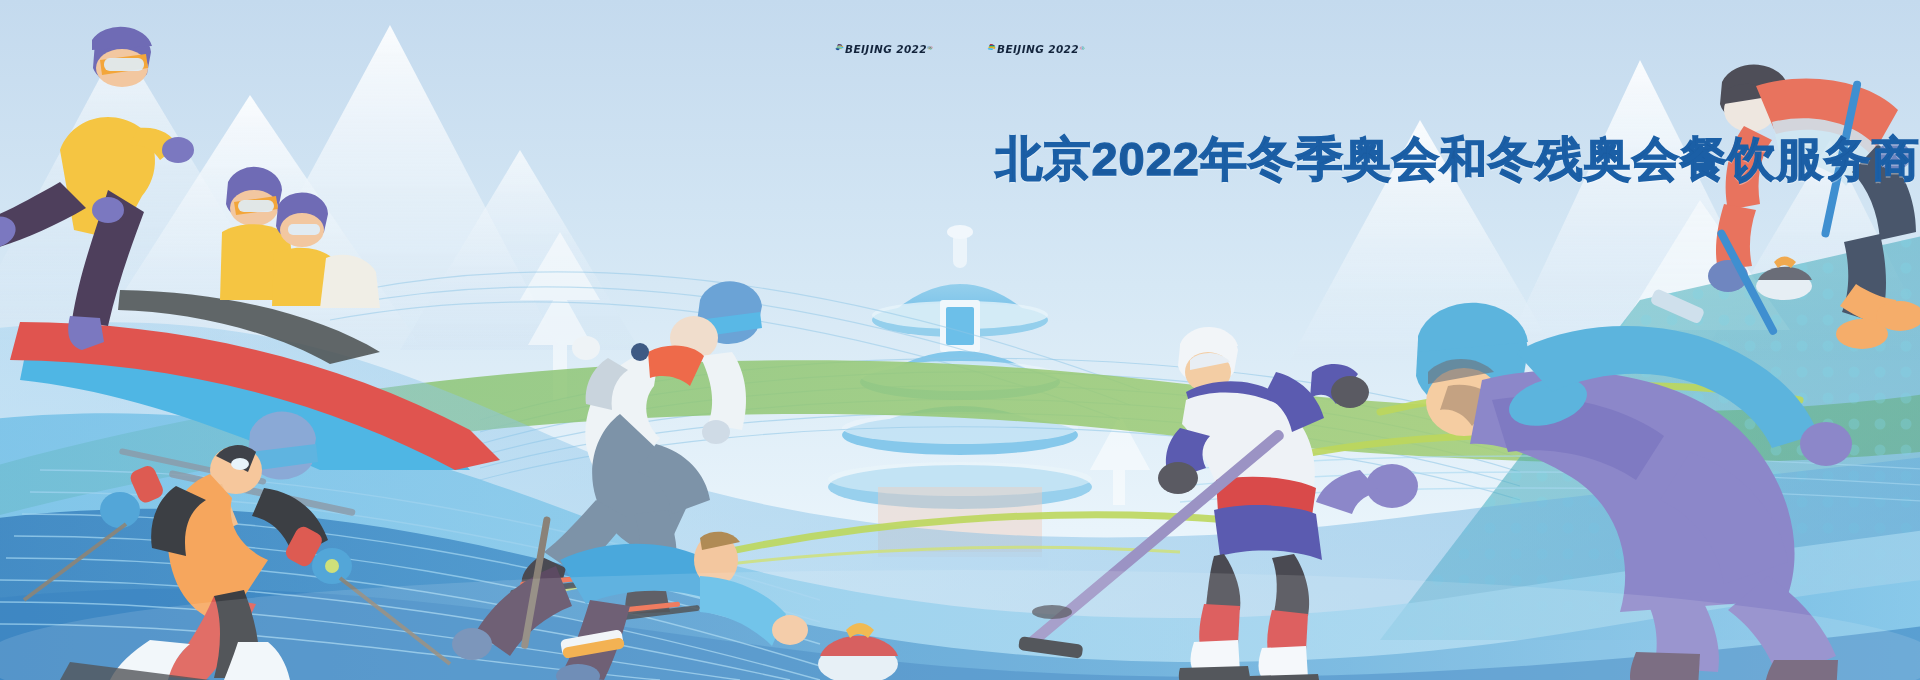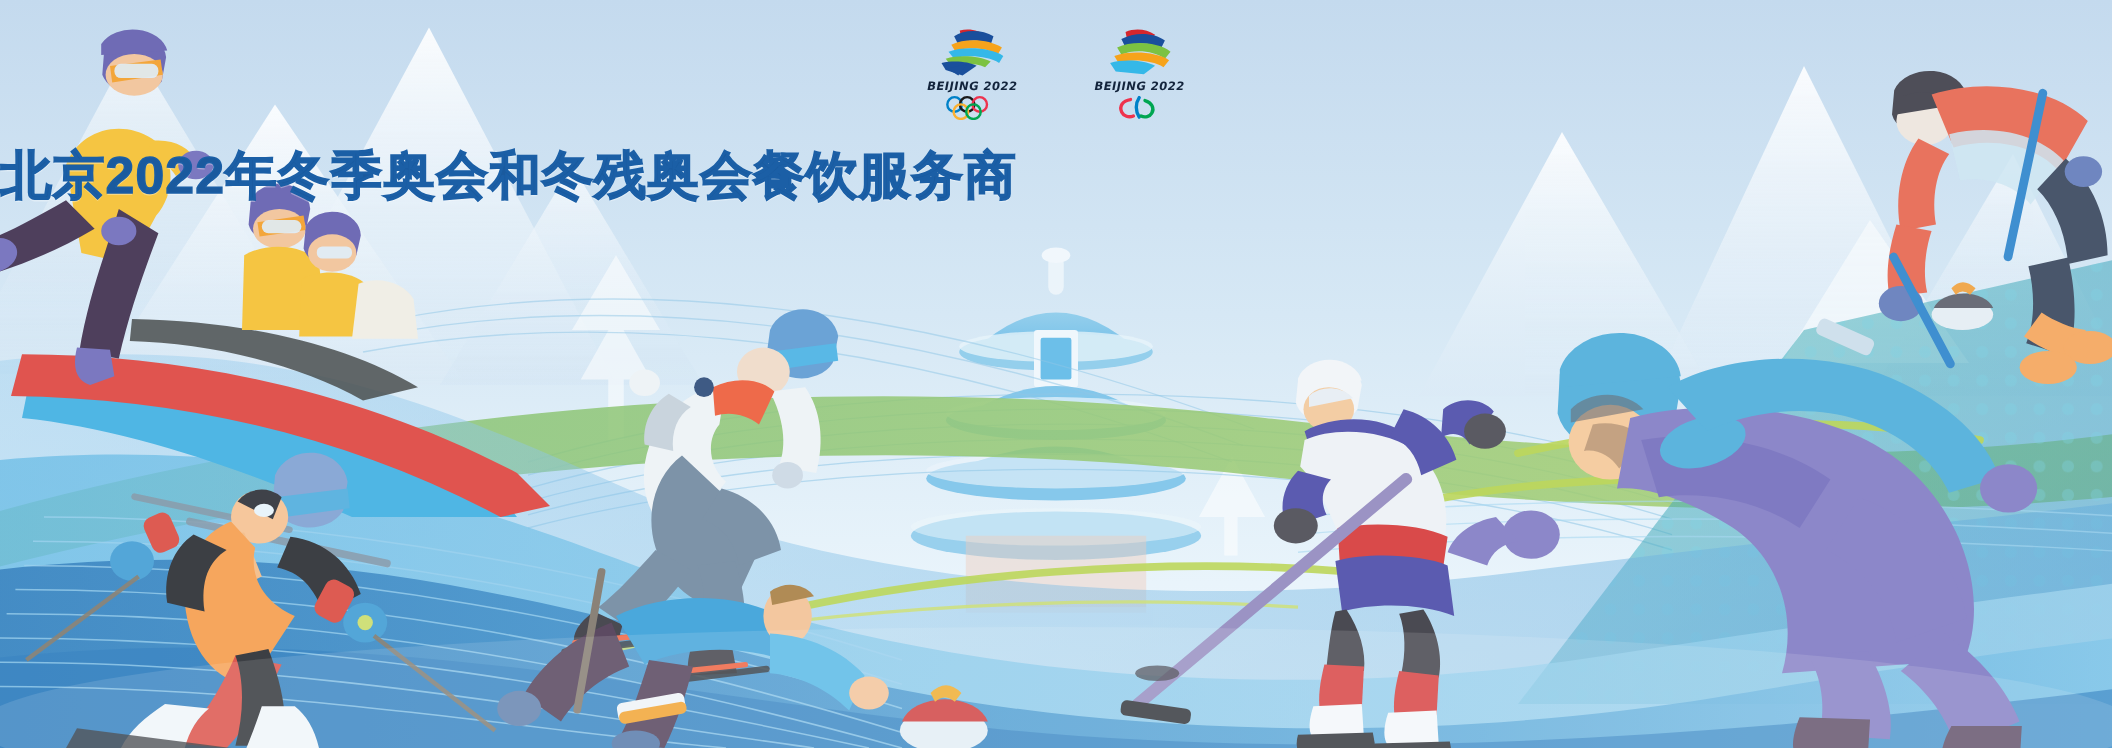--- a/index.html
+++ b/index.html
@@ -8,32 +8,32 @@
     position:relative;width:1920px;height:680px;overflow:hidden;
     background:linear-gradient(177deg,#c6dbef 0%,#cfe2f2 26%,#d9eaf6 52%,#e6f2fa 74%,#eef7fc 100%);
   }
   .layer{position:absolute;left:0;top:0;width:1920px;height:680px;}
 
   
   #emblems{
     position:absolute;left:0;right:0;top:24px;height:90px;
     display:flex;justify-content:center;align-items:flex-start;gap:52px;z-index:40;
   }
-  .emblem{width:100px;display:flex;flex-direction:column;align-items:center;}
+  .emblem{width:100px;display:flex;flex-direction:row;align-items:center;}
   .emblem-mark{width:78px;height:46px;}
   .emblem-word{
     font-family:"DejaVu Sans",sans-serif;
     font-size:10.5px;font-weight:bold;font-style:italic;letter-spacing:.4px;
     color:#13243c;margin-top:3px;white-space:nowrap;
   }
   .emblem-sym{height:22px;margin-top:2px;}
 
   #banner-title{
     position:absolute;left:0;right:0;top:128px;z-index:45;
-    text-align:left;
+    text-align:right;
     font-family:"Liberation Sans","DejaVu Sans",sans-serif;
     font-size:47px;font-weight:bold;letter-spacing:1px;
     color:#1a5a9e;
     text-shadow:0 2px 0 rgba(255,255,255,.35);
     -webkit-text-stroke:1.3px #1b5fa6;
   }
 
   
   .sr{position:absolute;width:1px;height:1px;overflow:hidden;clip:rect(0 0 0 0);white-space:nowrap;}
 </style>

